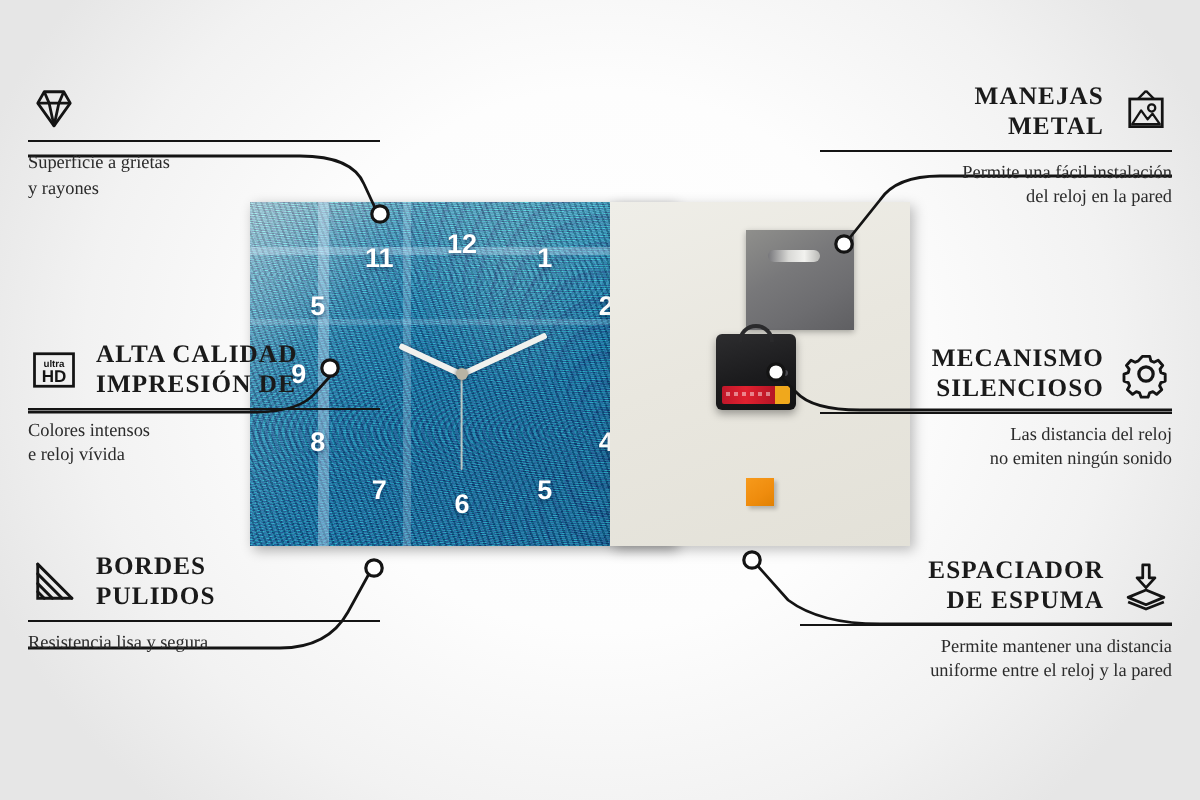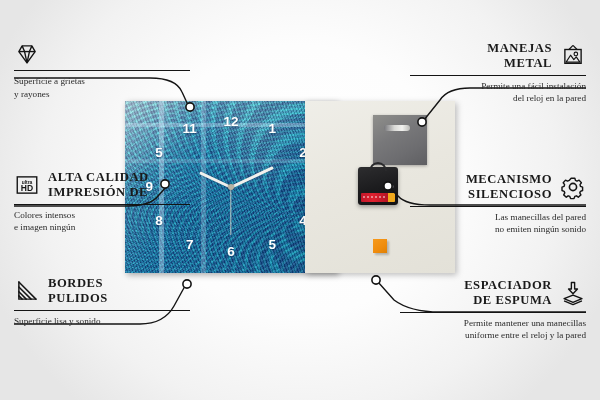--- a/index.html
+++ b/index.html
@@ -241,21 +241,21 @@
         </svg>
       </span>
       <div class="titles">
         <div>ALTA CALIDAD</div>
         <div>IMPRESIÓN DE</div>
       </div>
     </div>
     <div class="rule"></div>
     <div class="desc">
       <div>Colores intensos</div>
-      <div>e imagen ningún</div>
+      <div>e reloj vívida</div>
     </div>
   </div>
 
   <div class="callout left" style="left:14px; top:276px; width:176px;">
     <div class="head">
       <span class="ico">
         <svg viewBox="0 0 32 32">
             <g stroke="#141414" stroke-width="1.8" fill="none" stroke-linecap="round">
           <path d="M6 5 L6 26 L27 26"></path>
           <path d="M6 5 L27 26"></path>
@@ -265,21 +265,21 @@
         </g>
           </svg>
       </span>
       <div class="titles">
         <div>BORDES</div>
         <div>PULIDOS</div>
       </div>
     </div>
     <div class="rule"></div>
     <div class="desc">
-      <div>Superficie lisa y sonido</div>
+      <div>Resistencia lisa y segura</div>
     </div>
   </div>
 
   <div class="callout right" style="left:410px; top:41px; width:176px;">
     <div class="head">
       <div class="titles">
         <div>MANEJAS</div>
         <div>METAL</div>
       </div>
       <span class="ico">
@@ -306,21 +306,21 @@
       </div>
       <span class="ico">
         <svg viewBox="0 0 32 32">
           <path fill="none" stroke="#141414" stroke-width="2" stroke-linejoin="round" d="M13.4 4.5 h5.2 l.8 3.1 2.2 1.0 2.9-1.4 3.2 3.6 -1.9 2.6 .6 2.4 3.0 1.1 v4.8 l-3.0 1.1 -.9 2.2 1.5 2.8 -3.6 3.2 -2.6-1.9 -2.3 .9 -1.1 3.0 h-4.8 l-1.1-3.0 -2.3-.9 -2.6 1.9 -3.6-3.2 1.5-2.8 -.9-2.2 -3.0-1.1 v-4.8 l3.0-1.1 .6-2.4 -1.9-2.6 3.2-3.6 2.9 1.4 2.2-1.0 z" transform="scale(0.88) translate(2.2,1.4)"></path>
           <circle cx="16" cy="16" r="4.4" fill="none" stroke="#141414" stroke-width="2"></circle>
         </svg>
       </span>
     </div>
     <div class="rule"></div>
     <div class="desc">
-      <div>Las manecillas del pared</div>
+      <div>Las distancia del reloj</div>
       <div>no emiten ningún sonido</div>
     </div>
   </div>
 
   <div class="callout right" style="left:400px; top:278px; width:186px;">
     <div class="head">
       <div class="titles">
         <div>ESPACIADOR</div>
         <div>DE ESPUMA</div>
       </div>
@@ -329,18 +329,18 @@
             <g fill="none" stroke="#141414" stroke-width="1.7" stroke-linejoin="round">
           <path d="M14 3 h4 v8 h3.5 L16 17 L10.5 11 H14 Z"></path>
           <path d="M16 18.5 L27 23 L16 27.5 L5 23 Z"></path>
           <path d="M5 25.8 L16 30.2 L27 25.8"></path>
         </g>
           </svg>
       </span>
     </div>
     <div class="rule"></div>
     <div class="desc">
-      <div>Permite mantener una manecillas</div>
+      <div>Permite mantener una distancia</div>
       <div>uniforme entre el reloj y la pared</div>
     </div>
   </div>
 
 </div>
 
 </body></html>

